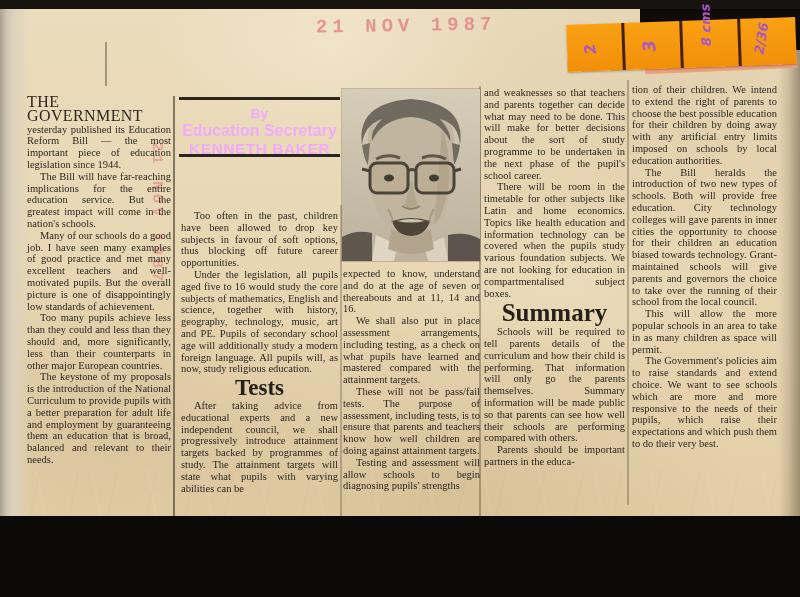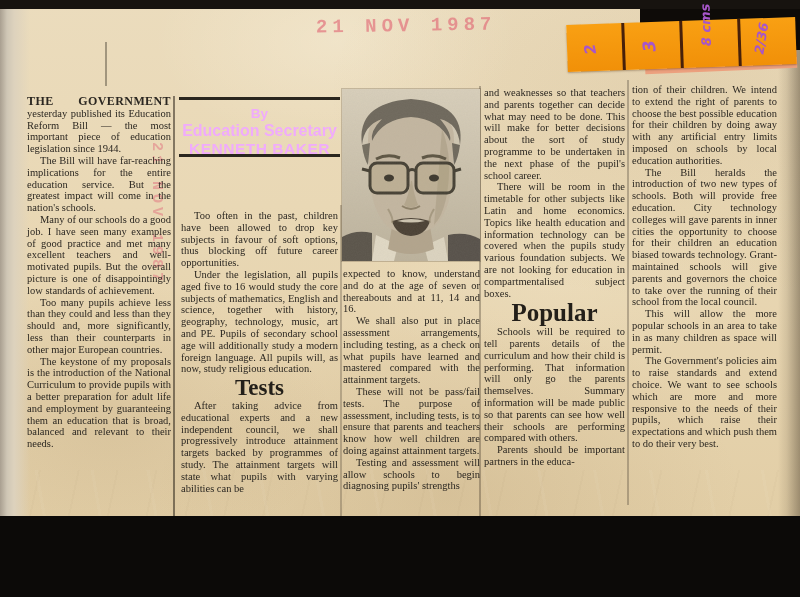--- a/index.html
+++ b/index.html
@@ -45,21 +45,21 @@
   .byline{position:absolute;left:179px;top:97px;width:161px;height:60px;
     border-top:3px solid #2a261e;border-bottom:3px solid #2a261e;
     text-align:center;font-family:"Liberation Sans",sans-serif;font-weight:bold;color:#f0abfc;
     padding-top:5px;box-sizing:border-box;}
   .byline .l1{font-size:13.5px;line-height:17px;}
   .byline .l2{font-size:16px;line-height:17px;}
   .byline .l3{font-size:15.5px;line-height:19px;letter-spacing:.5px;}
   .col{position:absolute;color:#2b2721;font-size:10.5px;line-height:11.8px;text-align:justify;}
   .col p{margin:0;text-indent:13px;}
   .col p.noindent{text-indent:0;}
-  .lead-in{font-weight:bold;font-size:12px;letter-spacing:.4px;}
+  .lead-in{font-weight:normal;font-size:16px;letter-spacing:.4px;}
   .lead{text-indent:0 !important;}
   .subhead{font-family:"Liberation Serif",serif;font-weight:bold;text-align:center;
     text-indent:0 !important;color:#231f19;}
   .subhead.tests{font-size:23px;margin:7px 0 6px !important;}
   .subhead.popular{font-size:25px;margin:8px 0 7px !important;}
   .photo{position:absolute;left:342px;top:89px;width:138px;height:172px;
     box-shadow:0 0 0 1px rgba(70,60,45,.25);}
   .dmark{position:absolute;width:2px;background:rgba(45,38,28,.7);}
 </style>
 </head>
@@ -178,21 +178,21 @@
   <div class="col" style="left:343px;top:268px;width:137px;">
     <p class="noindent">expected to know, understand and do at the age of seven or thereabouts and at 11, 14 and 16.</p>
     <p>We shall also put in place assessment arrangements, including testing, as a check on what pupils have learned and mastered compared with the attainment targets.</p>
     <p>These will not be pass/fail tests. The purpose of assessment, including tests, is to ensure that parents and teachers know how well children are doing against attainment targets.</p>
     <p>Testing and assessment will allow schools to begin diagnosing pupils' strengths</p>
   </div>
 
   <div class="col" style="left:484px;top:87px;width:141px;">
     <p class="noindent">and weaknesses so that teachers and parents together can decide what may need to be done. This will make for better decisions about the sort of study programme to be undertaken in the next phase of the pupil's school career.</p>
     <p>There will be room in the timetable for other subjects like Latin and home economics. Topics like health education and information technology can be covered when the pupils study various foundation subjects. We are not looking for education in compartmentalised subject boxes.</p>
-    <p class="subhead popular">Popular</p>
+    <p class="subhead popular">Summary</p>
     <p>Schools will be required to tell parents details of the curriculum and how their child is performing. That information will only go the parents themselves. Summary information will be made public so that parents can see how well their schools are performing compared with others.</p>
     <p>Parents should be important partners in the educa-</p>
   </div>
 
   <div class="col" style="left:632px;top:84px;width:145px;">
     <p class="noindent">tion of their children. We intend to extend the right of parents to choose the best possible education for their children by doing away with any artificial entry limits imposed on schools by local education authorities.</p>
     <p>The Bill heralds the introduction of two new types of schools. Both will provide free education. City technology colleges will gave parents in inner cities the opportunity to choose for their children an education biased towards technology. Grant-maintained schools will give parents and governors the choice to take over the running of their school from the local council.</p>
     <p>This will allow the more popular schools in an area to take in as many children as space will permit.</p>
     <p>The Government's policies aim to raise standards and extend choice. We want to see schools which are more and more responsive to the needs of their pupils, which raise their expectations and which push them to do their very best.</p>
   </div>

